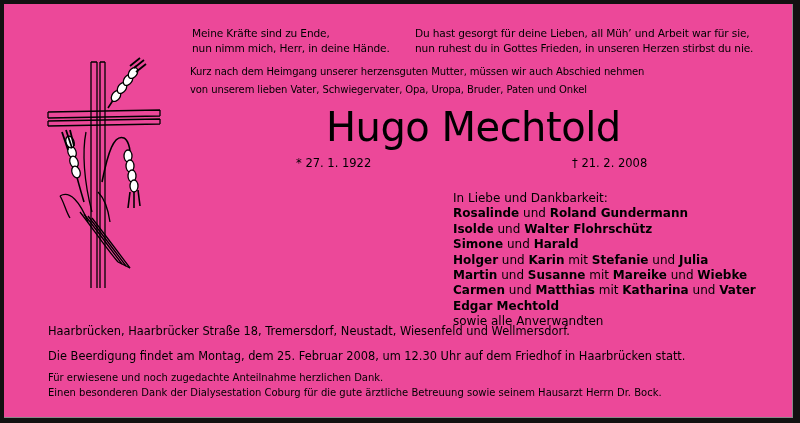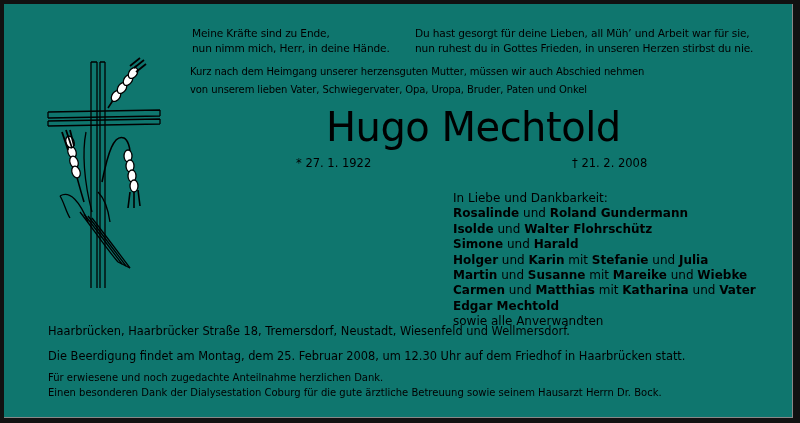--- a/index.html
+++ b/index.html
@@ -14,21 +14,21 @@
       overflow: hidden;
       font-family: "DejaVu Sans", sans-serif;
       color: #000;
     }
     .frame {
       position: absolute;
       left: 4px;
       top: 4px;
       width: 789px;
       height: 414px;
-      background: #0f766e;
+      background: #ec4899;
       border-right: 1px solid #888;
       border-bottom: 1px solid #888;
       box-sizing: border-box;
     }
     .abs { position: absolute; white-space: nowrap; }
 
     .emblem {
       position: absolute;
       left: 40px;
       top: 48px;

